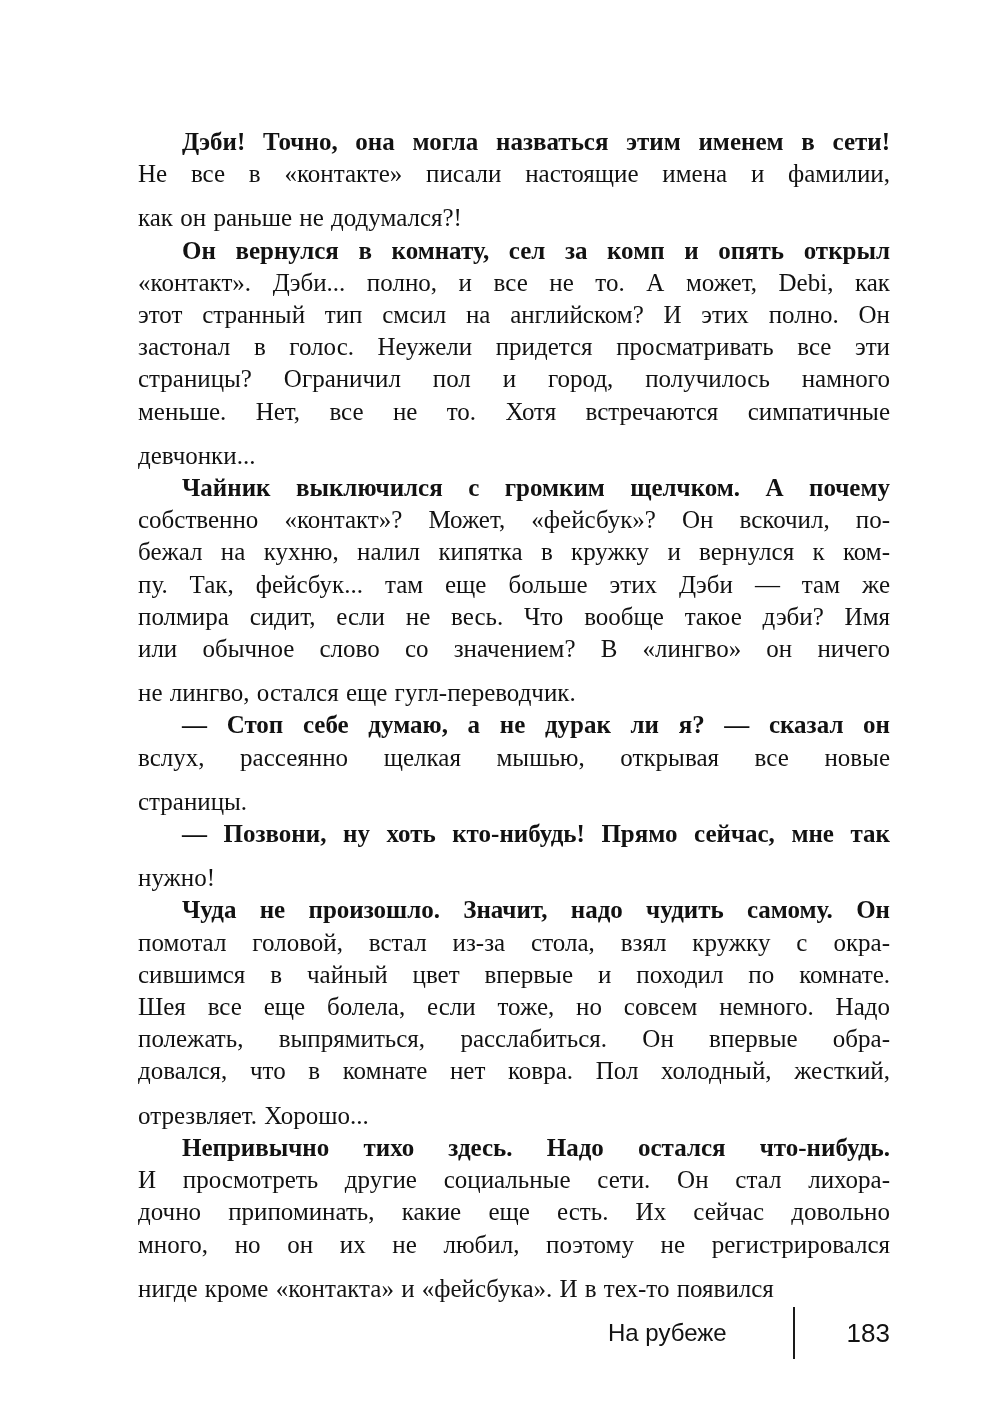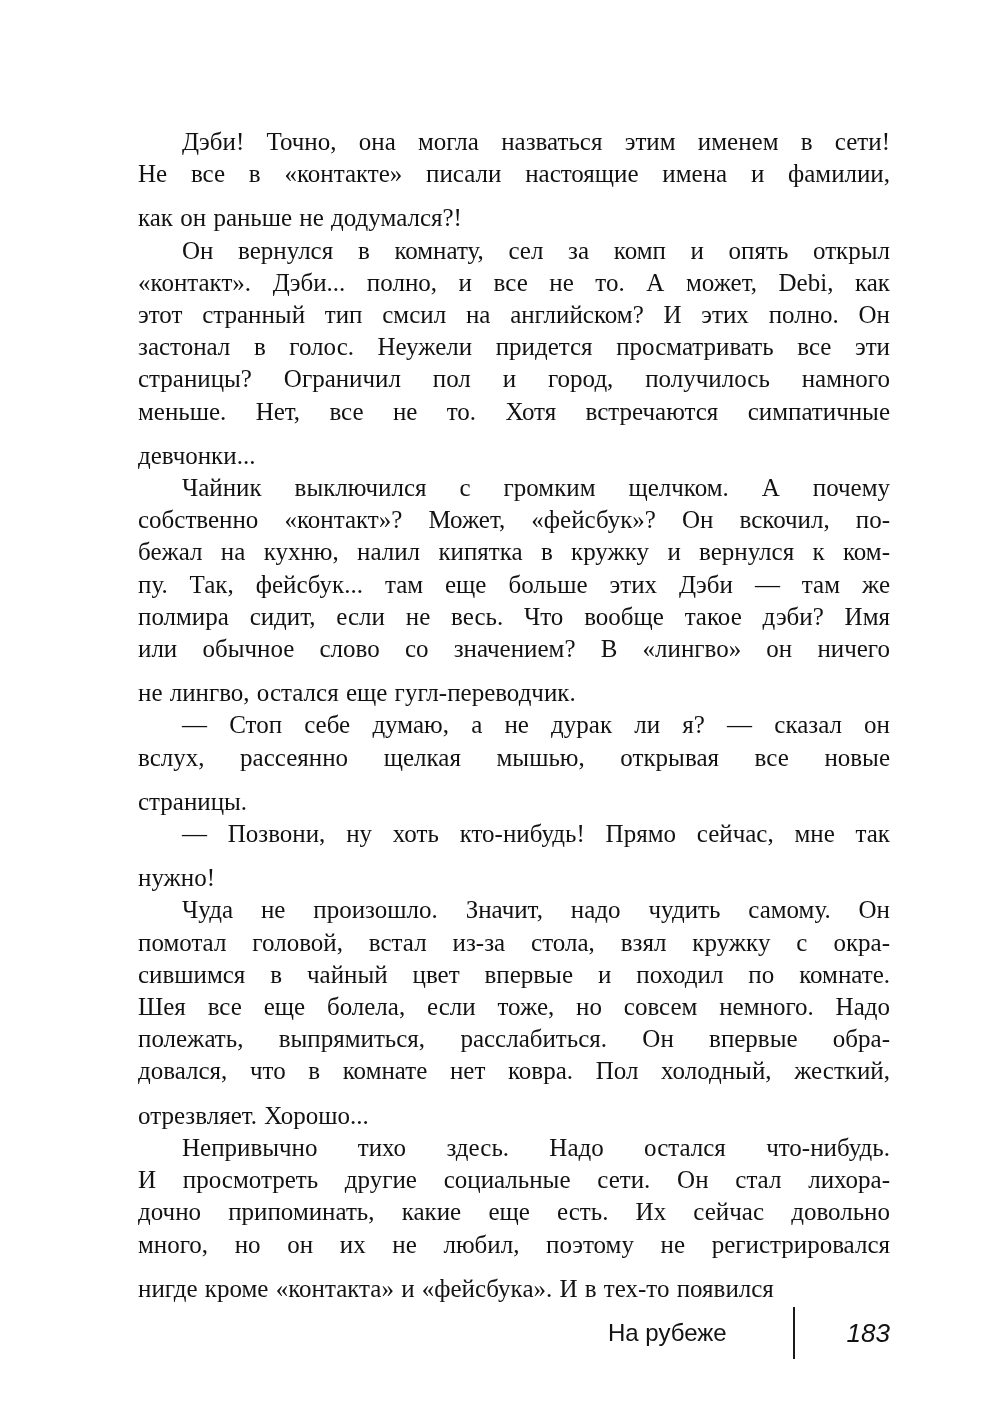--- a/index.html
+++ b/index.html
@@ -32,20 +32,21 @@
   }
   .line {
     font-size: 25px;
     line-height: 32.2px;
     text-align: justify;
     text-align-last: justify;
     word-spacing: 1px;
   }
   .line.first {
     text-indent: 44px;
+    font-weight: bold;
   }
   .line.last {
     text-align-last: left;
     margin-top: 12px;
   }
   .footer {
     position: absolute;
     left: 138px;
     top: 1306px;
     width: 752px;
@@ -64,21 +65,20 @@
   .footer .divider {
     width: 2px;
     height: 52px;
     background: #1a1a1a;
   }
   .footer .pagenum {
     font-size: 26px;
     margin-left: 33px;
     min-width: 42px;
     text-align: right;
-    font-style: italic;
   }
 </style>
 </head>
 <body>
 
 <div class="page">
   <div class="text-block">
       <div class="para">
         <div class="line first">Дэби! Точно, она могла назваться этим именем в сети!</div>
         <div class="line">Не все в «контакте» писали настоящие имена и фамилии,</div>

